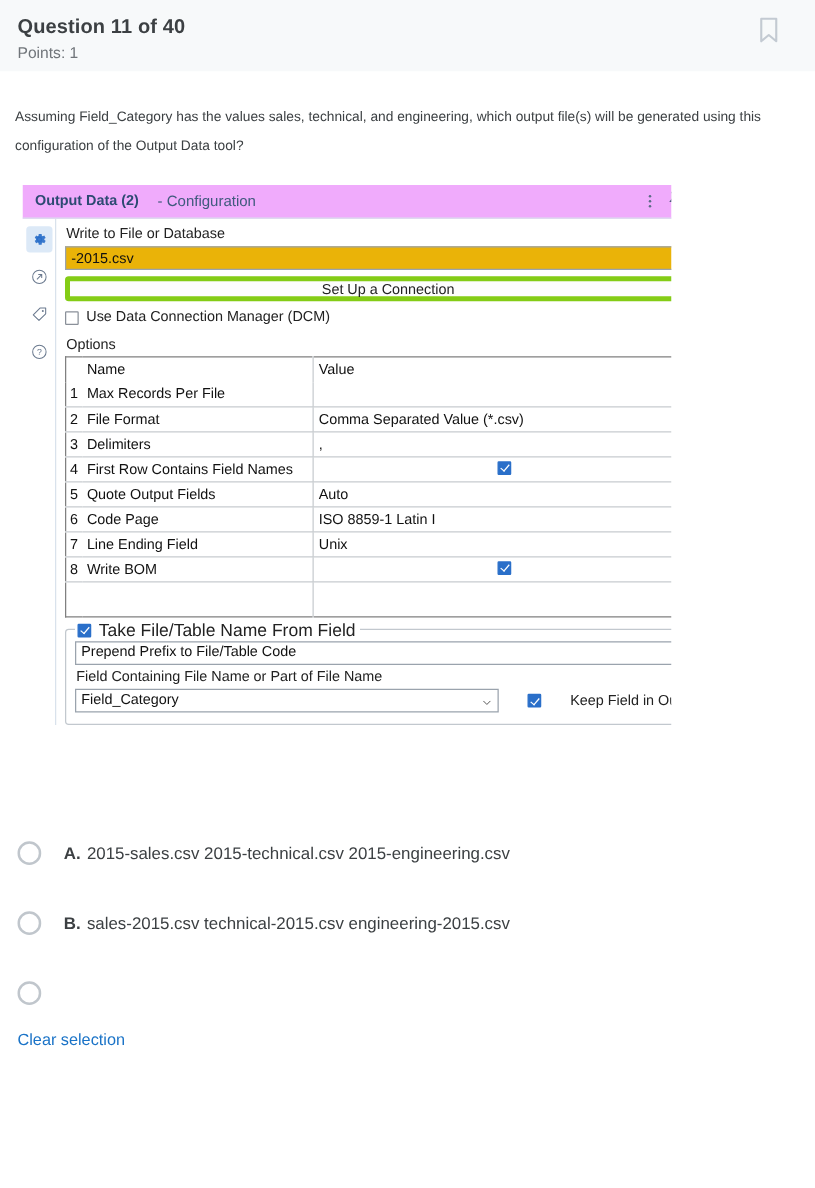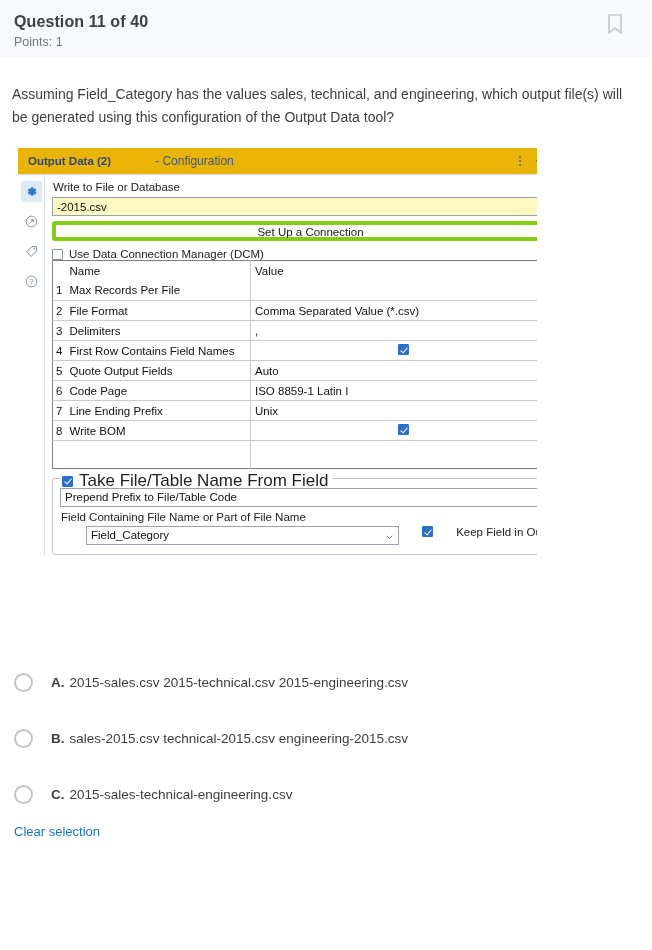--- a/index.html
+++ b/index.html
@@ -38,21 +38,21 @@
     right: 26px;
     top: 12px;
     width: 22px;
     height: 24px;
     cursor: pointer;
   }
 
   
   .q-stem {
     padding: 26px 18px 0 12px;
-    font-size: 14px;
+    font-size: 11px;
     line-height: 23px;
     color: #3c4043;
   }
 
   
   .embed-wrap {
     margin: 19px 0 0 18px;
     width: 519px;
     height: 490px;
     overflow: hidden;
@@ -61,28 +61,27 @@
   }
   .alteryx {
     width: 560px;
     background: #ffffff;
     font-family: "Liberation Sans", sans-serif;
     color: #222;
     font-size: 11.5px;
     border-right: 1px solid #dfe3e8;
   }
   .ax-titlebar {
-    background: #eab308;
+    background: #f0abfc;
     border-bottom: 1px solid #d9e2ec;
     height: 27px;
     display: flex;
     align-items: center;
     padding: 0 8px 0 10px;
     position: relative;
-    gap: 29px;
   }
   .ax-title-strong { font-weight: bold; color: #2c4a72; font-size: 11.5px; }
   .ax-title-sub { color: #3f5a7d; font-size: 12px; margin-left: 15px; }
   .ax-title-icons {
     margin-left: auto;
     display: flex;
     align-items: center;
     gap: 14px;
     padding-right: 22px;
   }
@@ -107,21 +106,21 @@
     cursor: pointer;
   }
   .rail-icon.active { background: #dce9f7; }
 
   .ax-main { flex: 1; padding: 5px 8px 0 7px; }
   .ax-label { font-size: 11.5px; color: #222; margin: 1px 0 4px 1px; }
   .ax-input {
     width: 100%;
     height: 19px;
     border: 1px solid #9aa3ad;
-    background: #fef9c3;
+    background: #eab308;
     font-size: 11.5px;
     font-family: "Liberation Sans", sans-serif;
     color: #111;
     padding: 0 4px;
     line-height: 17px;
   }
   .ax-btn {
     width: 100%;
     height: 20px;
     margin-top: 5px;
@@ -209,38 +208,38 @@
   }
   .fieldset-legend {
     position: absolute;
     top: -8px;
     left: 7px;
     background: #fff;
     padding: 0 4px 0 2px;
     display: flex;
     align-items: center;
     gap: 6px;
-    font-size: 17px;
+    font-size: 14px;
   }
   .ax-select {
     width: 100%;
     height: 19px;
     border: 1px solid #9aa3ad;
     background: #fff;
     font-size: 11.5px;
     color: #111;
     padding: 0 16px 0 4px;
     line-height: 17px;
     position: relative;
     cursor: pointer;
   }
   .sel-wrap { position: relative; }
   .sel-wrap .chev { right: 6px; }
   .sub-label { font-size: 11.5px; margin: 4px 0 3px 1px; }
-  .row-flex { display: flex; gap: 23px; margin-left: 26px; }
+  .row-flex { display: flex; align-items: center; gap: 23px; }
 
   
   .answers { padding: 16px 16px 0 0; }
   .answer-row {
     display: flex;
     align-items: center;
     height: 56px;
     padding-left: 14px;
     cursor: pointer;
   }
@@ -330,20 +329,21 @@
       <div class="ax-main">
         <div class="ax-label">Write to File or Database</div>
         <input class="ax-input" value="-2015.csv" style="">
         <button class="ax-btn">Set Up a Connection</button>
 
         <div class="ax-check-row">
           <span class="cb"></span>
           <span>Use Data Connection Manager (DCM)</span>
         </div>
 
+        <div class="opt-title">Options</div>
 
         <table class="opt-table">
           <tbody>
               <tr class="hdr">
             <td class="num"></td>
             <td class="name">Name</td>
             <td class="val">Value</td>
           </tr>
 
           <tr>
@@ -388,21 +388,21 @@
             <td class="num">6</td>
             <td class="name">Code Page</td>
             <td class="val">
               <span>ISO 8859-1 Latin I</span>
               
             </td>
           </tr>
 
           <tr>
             <td class="num">7</td>
-            <td class="name">Line Ending Prefix</td>
+            <td class="name">Line Ending Field</td>
             <td class="val">
               <span>Unix</span>
               
             </td>
           </tr>
 
           <tr>
             <td class="num">8</td>
             <td class="name">Write BOM</td>
             <td class="val td-center">
@@ -460,20 +460,17 @@
 
   <div class="answer-row">
     <span class="radio"></span>
     <span class="answer-text">
       <span class="answer-letter">B.</span><span>sales-2015.csv technical-2015.csv engineering-2015.csv</span>
     </span>
   </div>
 
   <div class="answer-row">
     <span class="radio"></span>
-    <span class="answer-text">
-      <span class="answer-letter">C.</span><span>2015-sales-technical-engineering.csv</span>
-    </span>
   </div>
 
 
   <a class="clear-link">Clear selection</a>
 </div>
 
 </body></html>

